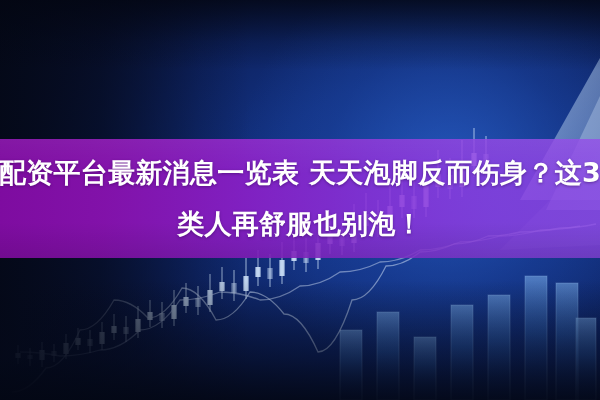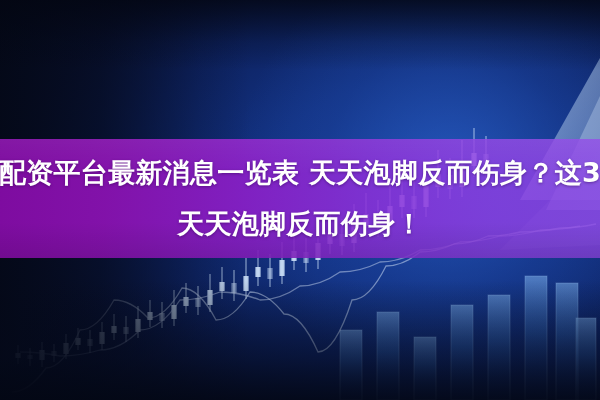--- a/index.html
+++ b/index.html
@@ -240,16 +240,16 @@
   <div class="bg-dark-left"></div>
   <div class="bg-vignette-top"></div>
   <div class="bg-vignette-bottom"></div>
 
   <div class="band">
     <div class="band-inner-shade"></div>
   </div>
 
   <div class="headline">
     <div class="headline-line line-1">配资平台最新消息一览表 天天泡脚反而伤身？这3</div>
-    <div class="headline-line line-2">天天泡脚反而伤身！</div>
+    <div class="headline-line line-2">类人再舒服也别泡！</div>
   </div>
 
 </div>
 
 </body></html>

